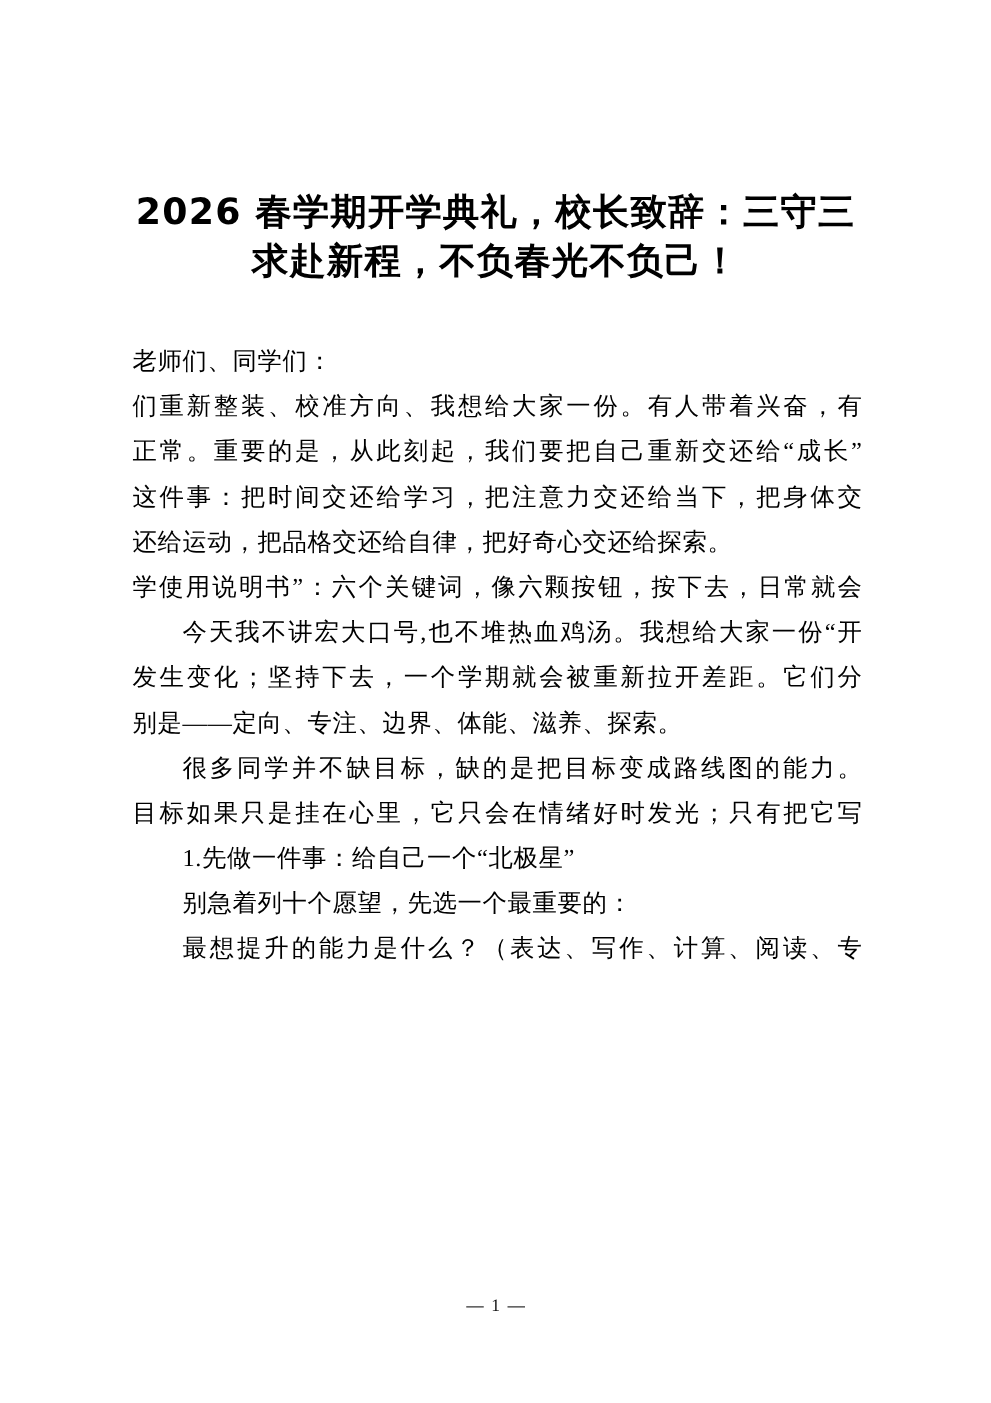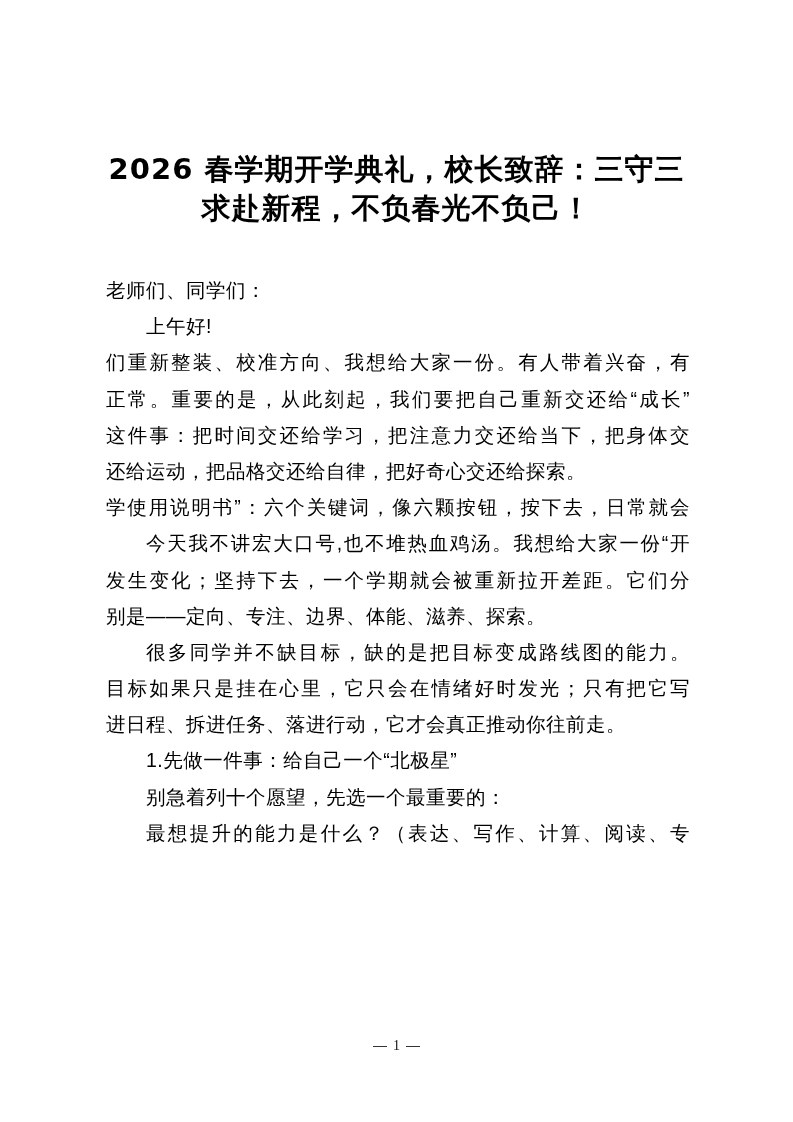--- a/index.html
+++ b/index.html
@@ -12,21 +12,21 @@
     .title {
       position: absolute; left: 96px; width: 601px; top: 150px;
       text-align: center; font-weight: bold; font-size: 29px; line-height: 39px;
       letter-spacing: 1px;
       font-family: "DejaVu Sans", "Liberation Sans", sans-serif;
     }
     .title div { white-space: nowrap; }
     .body {
       position: absolute; left: 106px; top: 272px; width: 584px;
       font-size: 19.5px; line-height: 36.2px;
-      font-family: Liberation Sans, sans-serif;
+      font-family: Liberation Serif, serif;
       letter-spacing: 0.5px;
     }
     .line { white-space: nowrap; height: 36.2px; overflow: visible; }
     .indent { padding-left: 40px; }
     .justify { text-align: justify; text-align-last: justify; }
     .bold { font-weight: bold; }
     .footer {
       position: absolute; left: 0; width: 793px; top: 1038px;
       text-align: center; font-size: 14px; color: #111;
       font-family: "Liberation Serif", "DejaVu Serif", serif;
@@ -37,33 +37,31 @@
 <body>
 
 <div class="page">
   <div class="title">
     <div>2026 春学期开学典礼，校长致辞：三守三</div>
     <div>求赴新程，不负春光不负己！</div>
   </div>
 
   <div class="body">
     <div class="line">老师们、同学们：</div>
-    <div class="line indent">上午好!</div>
     <div id="lines-container">
         <div class="line justify">们重新整装、校准方向、我想给大家一份。有人带着兴奋，有</div>
         <div class="line justify">正常。重要的是，从此刻起，我们要把自己重新交还给“成长”</div>
         <div class="line justify">这件事：把时间交还给学习，把注意力交还给当下，把身体交</div>
         <div class="line">还给运动，把品格交还给自律，把好奇心交还给探索。</div>
         <div class="line justify">学使用说明书”：六个关键词，像六颗按钮，按下去，日常就会</div>
         <div class="line indent justify">今天我不讲宏大口号,也不堆热血鸡汤。我想给大家一份“开</div>
         <div class="line justify">发生变化；坚持下去，一个学期就会被重新拉开差距。它们分</div>
         <div class="line">别是——定向、专注、边界、体能、滋养、探索。</div>
         <div class="line indent justify">很多同学并不缺目标，缺的是把目标变成路线图的能力。</div>
         <div class="line justify">目标如果只是挂在心里，它只会在情绪好时发光；只有把它写</div>
-        <div class="line">进日程、拆进任务、落进行动，它才会真正推动你往前走。</div>
         <div class="line indent">1.先做一件事：给自己一个“北极星”</div>
         <div class="line indent">别急着列十个愿望，先选一个最重要的：</div>
         <div class="line indent justify">最想提升的能力是什么？（表达、写作、计算、阅读、专</div>
       </div>
   </div>
 
   <div class="footer">
     <span class="dash"></span><span>1</span><span class="dash"></span>
   </div>
 </div>

